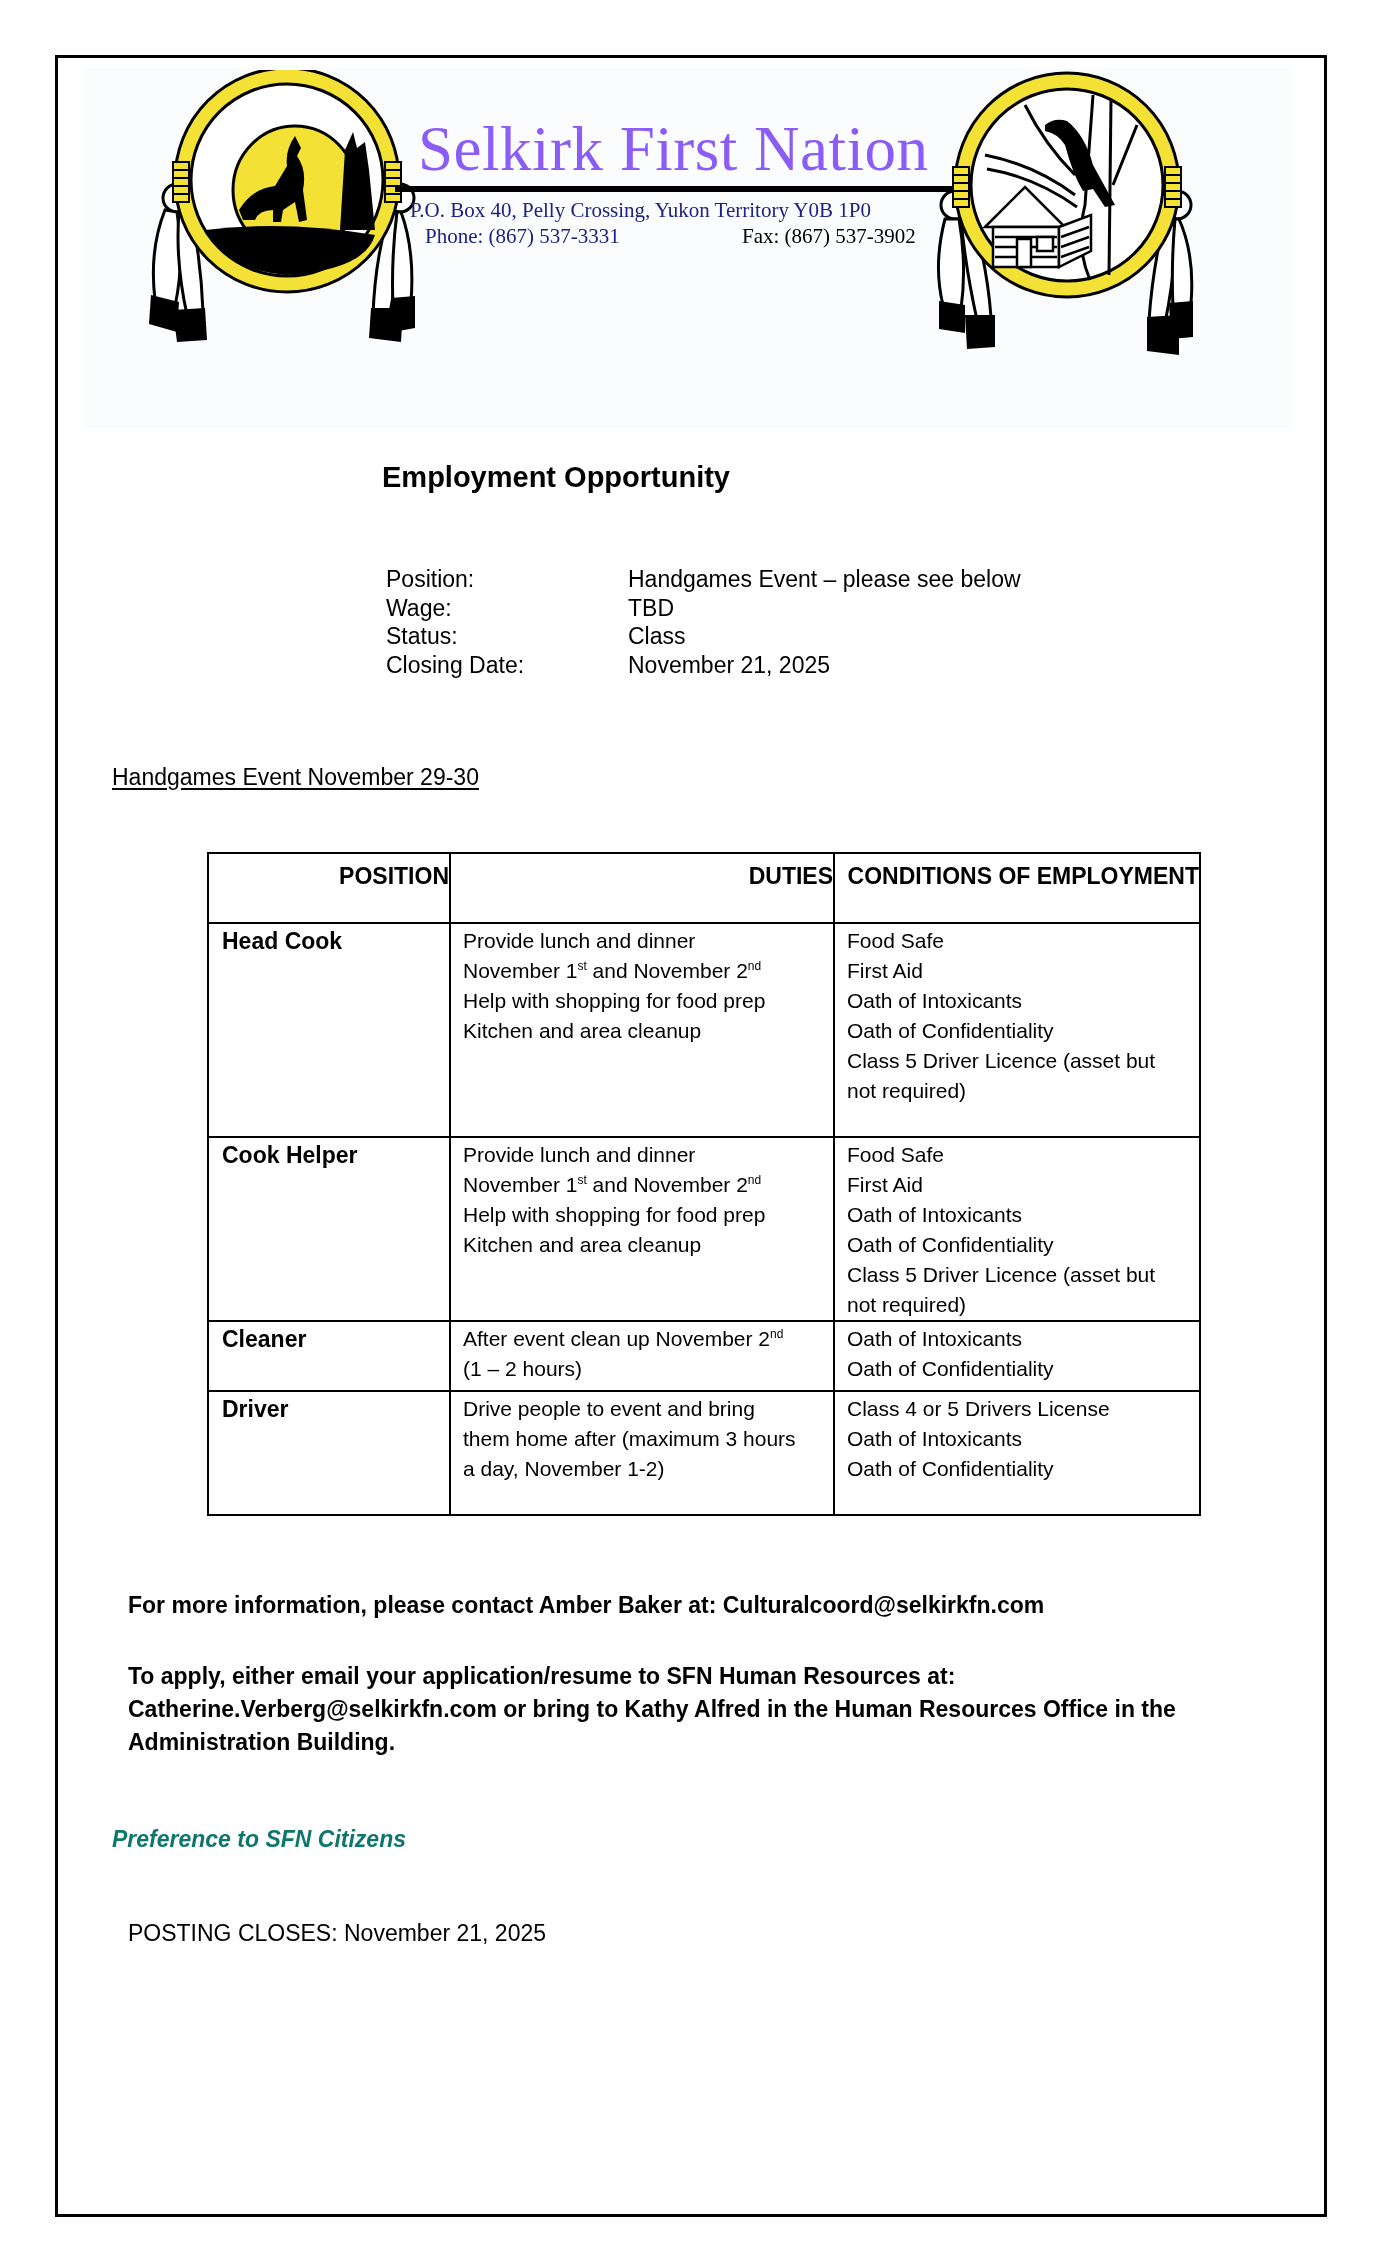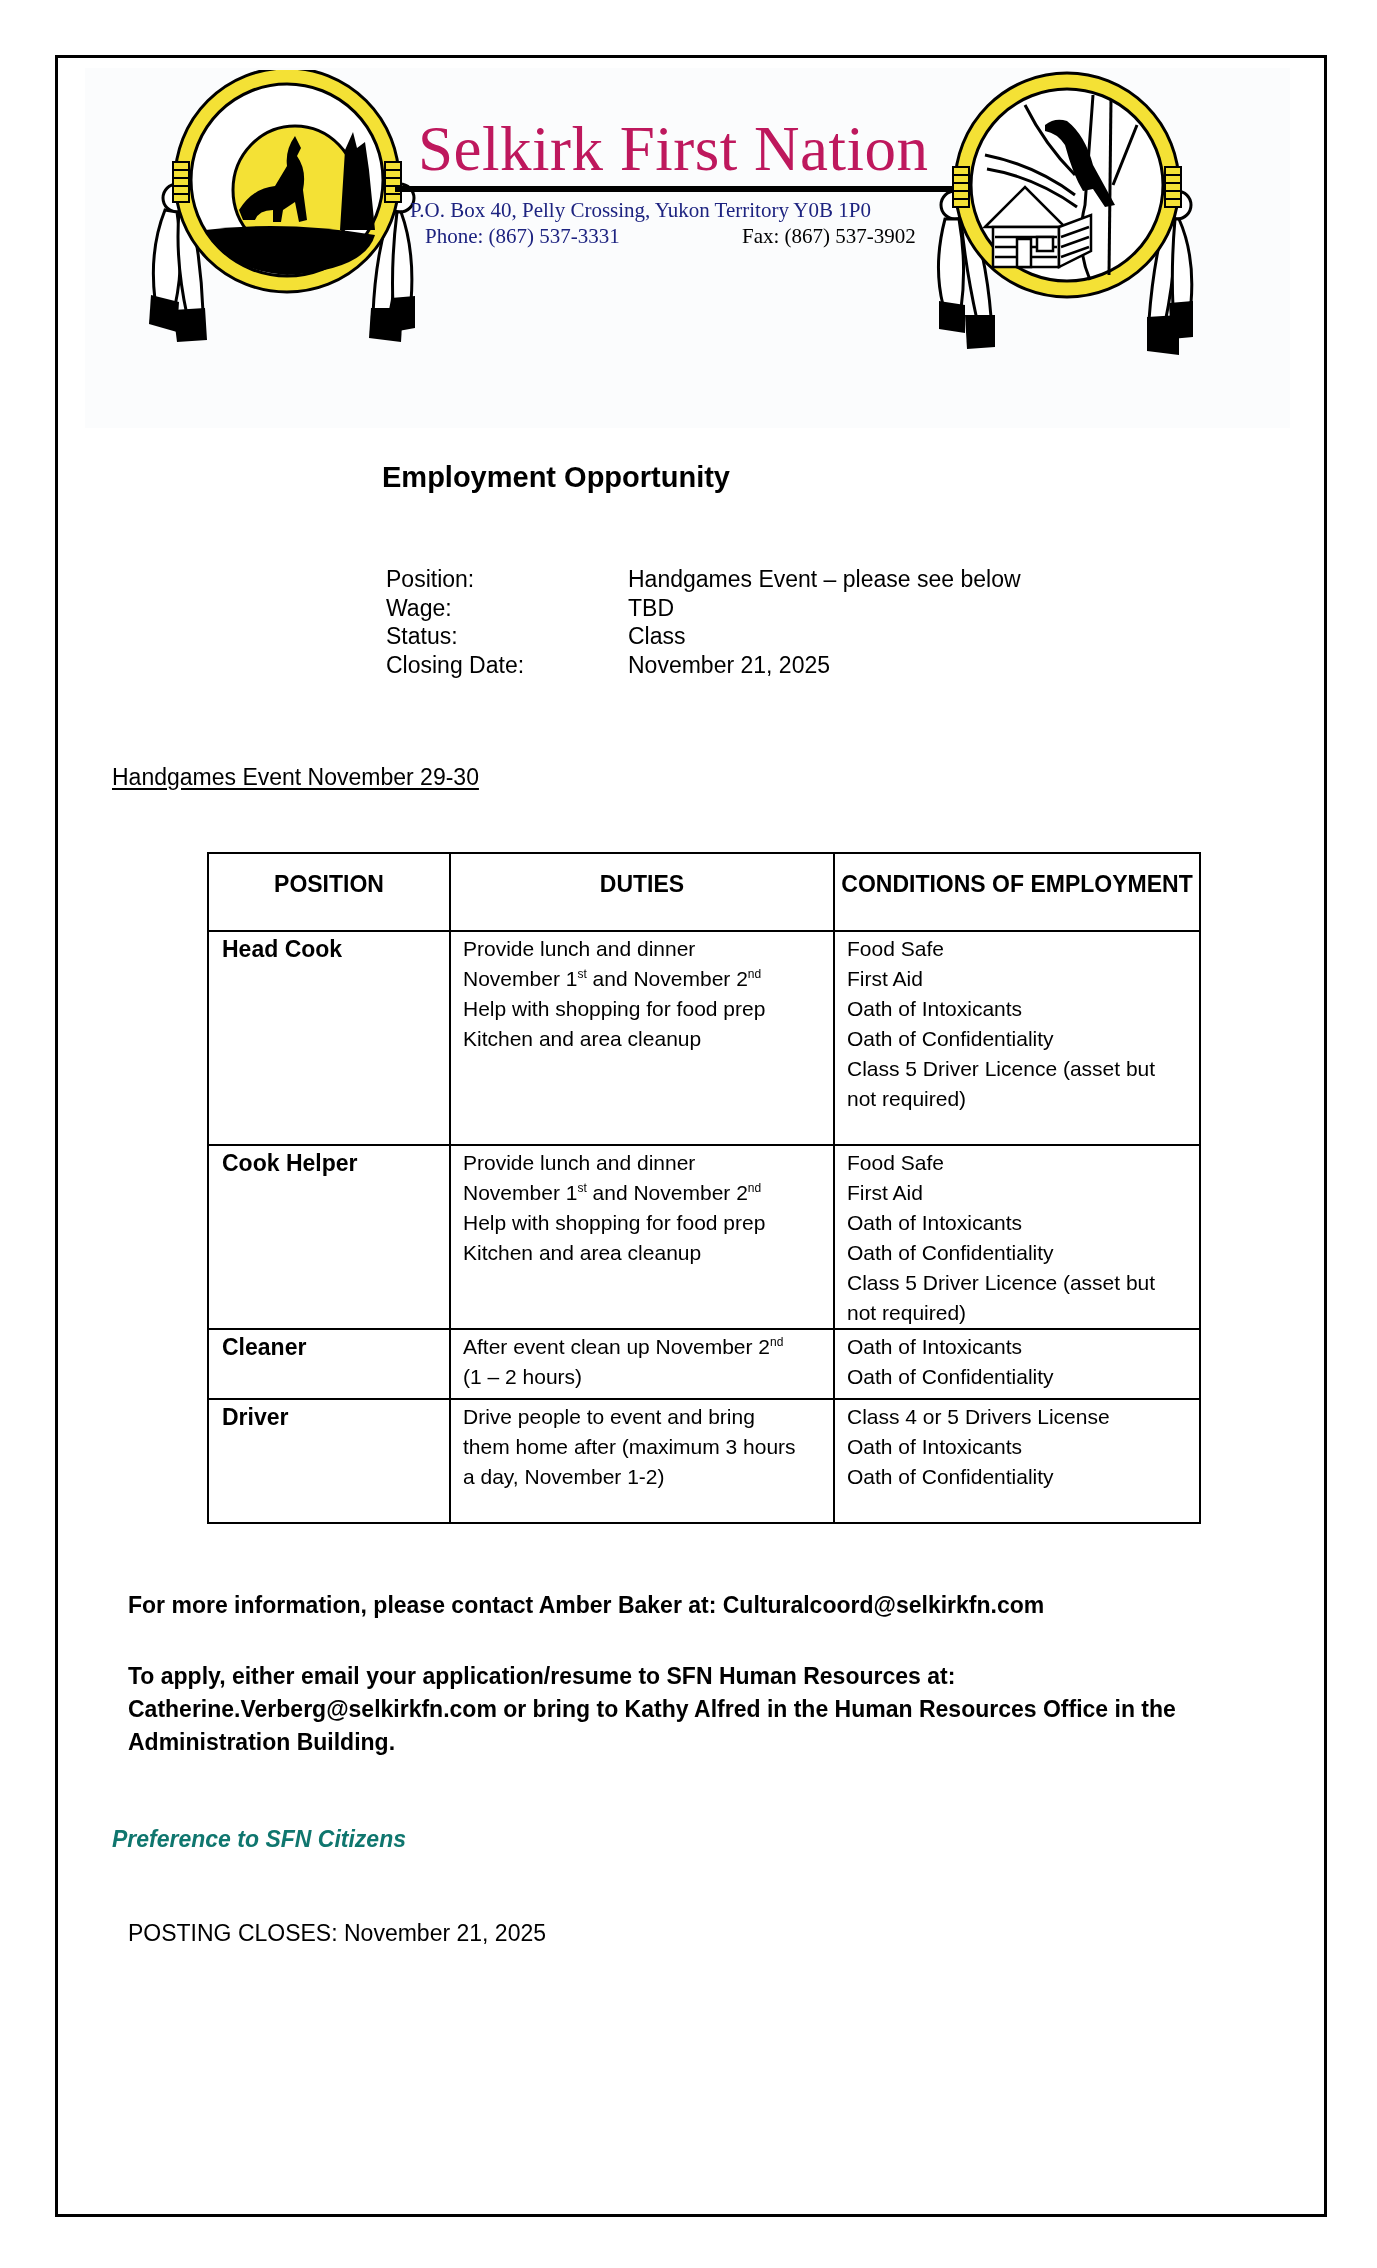--- a/index.html
+++ b/index.html
@@ -25,22 +25,22 @@
              font-size: 29px; font-weight: bold; line-height: 1; }
     .info { position: absolute; left: 386px; top: 565px; font-size: 23px; line-height: 28.5px; }
     .info-row { display: flex; }
     .info-label { width: 242px; }
     .event-heading { position: absolute; left: 112px; top: 766px; font-size: 23px; text-decoration: underline;
                      text-underline-offset: 3px; line-height: 1; }
 
     table.duties { position: absolute; left: 207px; top: 852px; width: 994px; border-collapse: collapse;
                    font-size: 21px; }
     table.duties th, table.duties td { border: 2px solid #000; vertical-align: top; padding: 0; }
-    table.duties th { font-weight: bold; text-align: center; font-size: 23px; line-height: 32px;
-                      padding-top: 14px; height: 62px; }
+    table.duties th { font-weight: bold; text-align: right; font-size: 23px; line-height: 32px;
+                      padding-top: 6px; height: 62px; }
     .col1 { width: 240px; }
     .col2 { width: 382px; }
     td.pos { font-weight: bold; font-size: 23px; padding: 4px 0 0 13px !important; }
     td .lines { padding: 2px 0 0 12px; line-height: 30px; }
     td .lines div { white-space: nowrap; }
     sup { font-size: 12px; line-height: 0; vertical-align: 8px; }
     tr.r-head-cook td { height: 208px; }
     tr.r-cook-helper td { height: 178px; }
     tr.r-cleaner td { height: 64px; }
     tr.r-driver td { height: 118px; }
@@ -92,21 +92,21 @@
 
   <ellipse cx="160" cy="120" rx="62" ry="64" fill="#f4e135" stroke="#000" stroke-width="3"></ellipse>
 
   <path d="M70 160 Q150 150 240 165 Q230 200 152 205 Q90 200 70 160 Z" fill="#000"></path>
 
   <path d="M210 80 L218 62 L222 78 L230 72 L234 100 L240 160 L205 160 Z" fill="#000"></path>
 
   <path d="M108 150 L104 140 Q118 118 140 116 L152 96 Q150 80 160 66 L166 78 L162 86 Q172 100 168 120 L172 150 L164 152 L160 132 L148 140 L146 152 L138 152 L138 140 Q124 140 120 150 Z" fill="#000"></path>
 </svg>
 
-<div class="org-name" style="color: #be185d;">Selkirk First Nation</div>
+<div class="org-name" style="color: #8b5cf6;">Selkirk First Nation</div>
 <div class="org-rule"></div>
 <div class="addr addr-1" style="color: rgb(29, 35, 128);">P.O. Box 40, Pelly Crossing, Yukon Territory Y0B 1P0</div>
 <div class="addr addr-2" style="color: rgb(29, 35, 128);">Phone: (867) 537-3331</div>
 <div class="addr addr-fax" style="color: #000000;">Fax: (867) 537-3902</div>
 
 <svg class="logo logo-right" viewBox="0 0 290 310">
   <g>
     <circle cx="30" cy="140" r="14" fill="#fff" stroke="#000" stroke-width="3"></circle>
     <path d="M20 154 Q8 200 18 240 L36 244 Q42 200 34 154 Z" fill="#fff" stroke="#000" stroke-width="3"></path>
     <path d="M36 154 Q40 200 52 255 L66 252 Q62 200 48 154 Z" fill="#fff" stroke="#000" stroke-width="3"></path>

